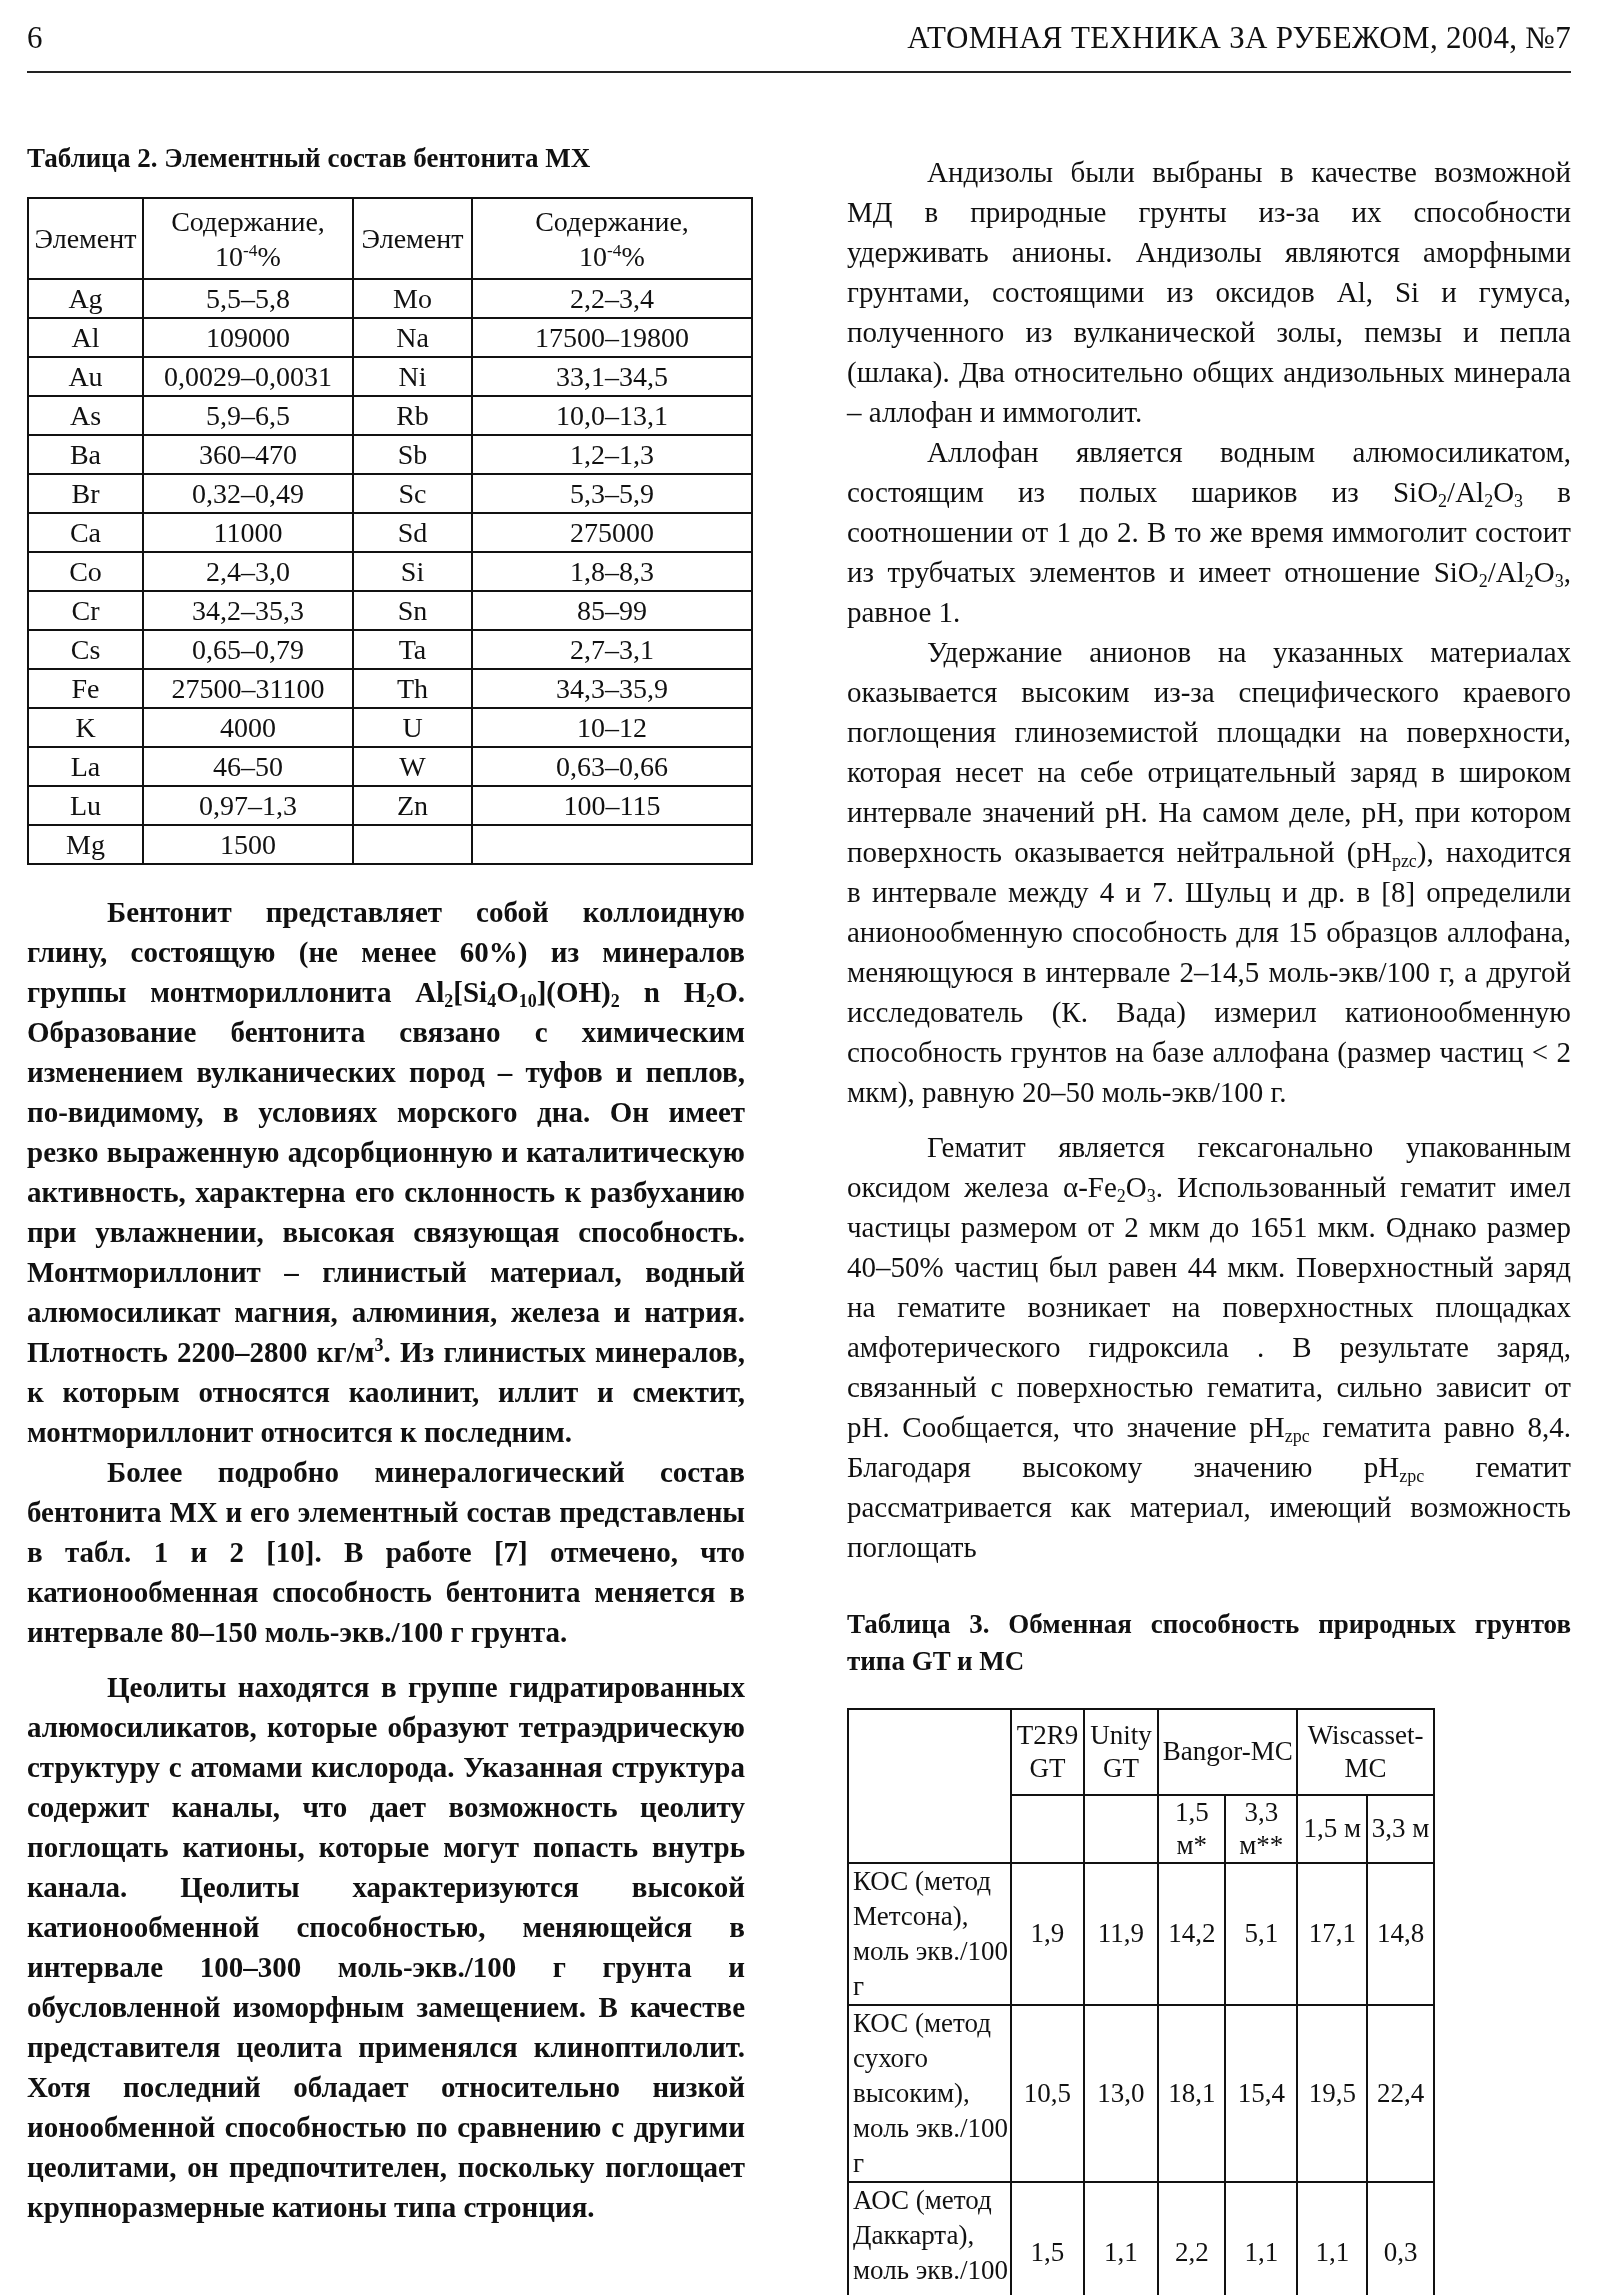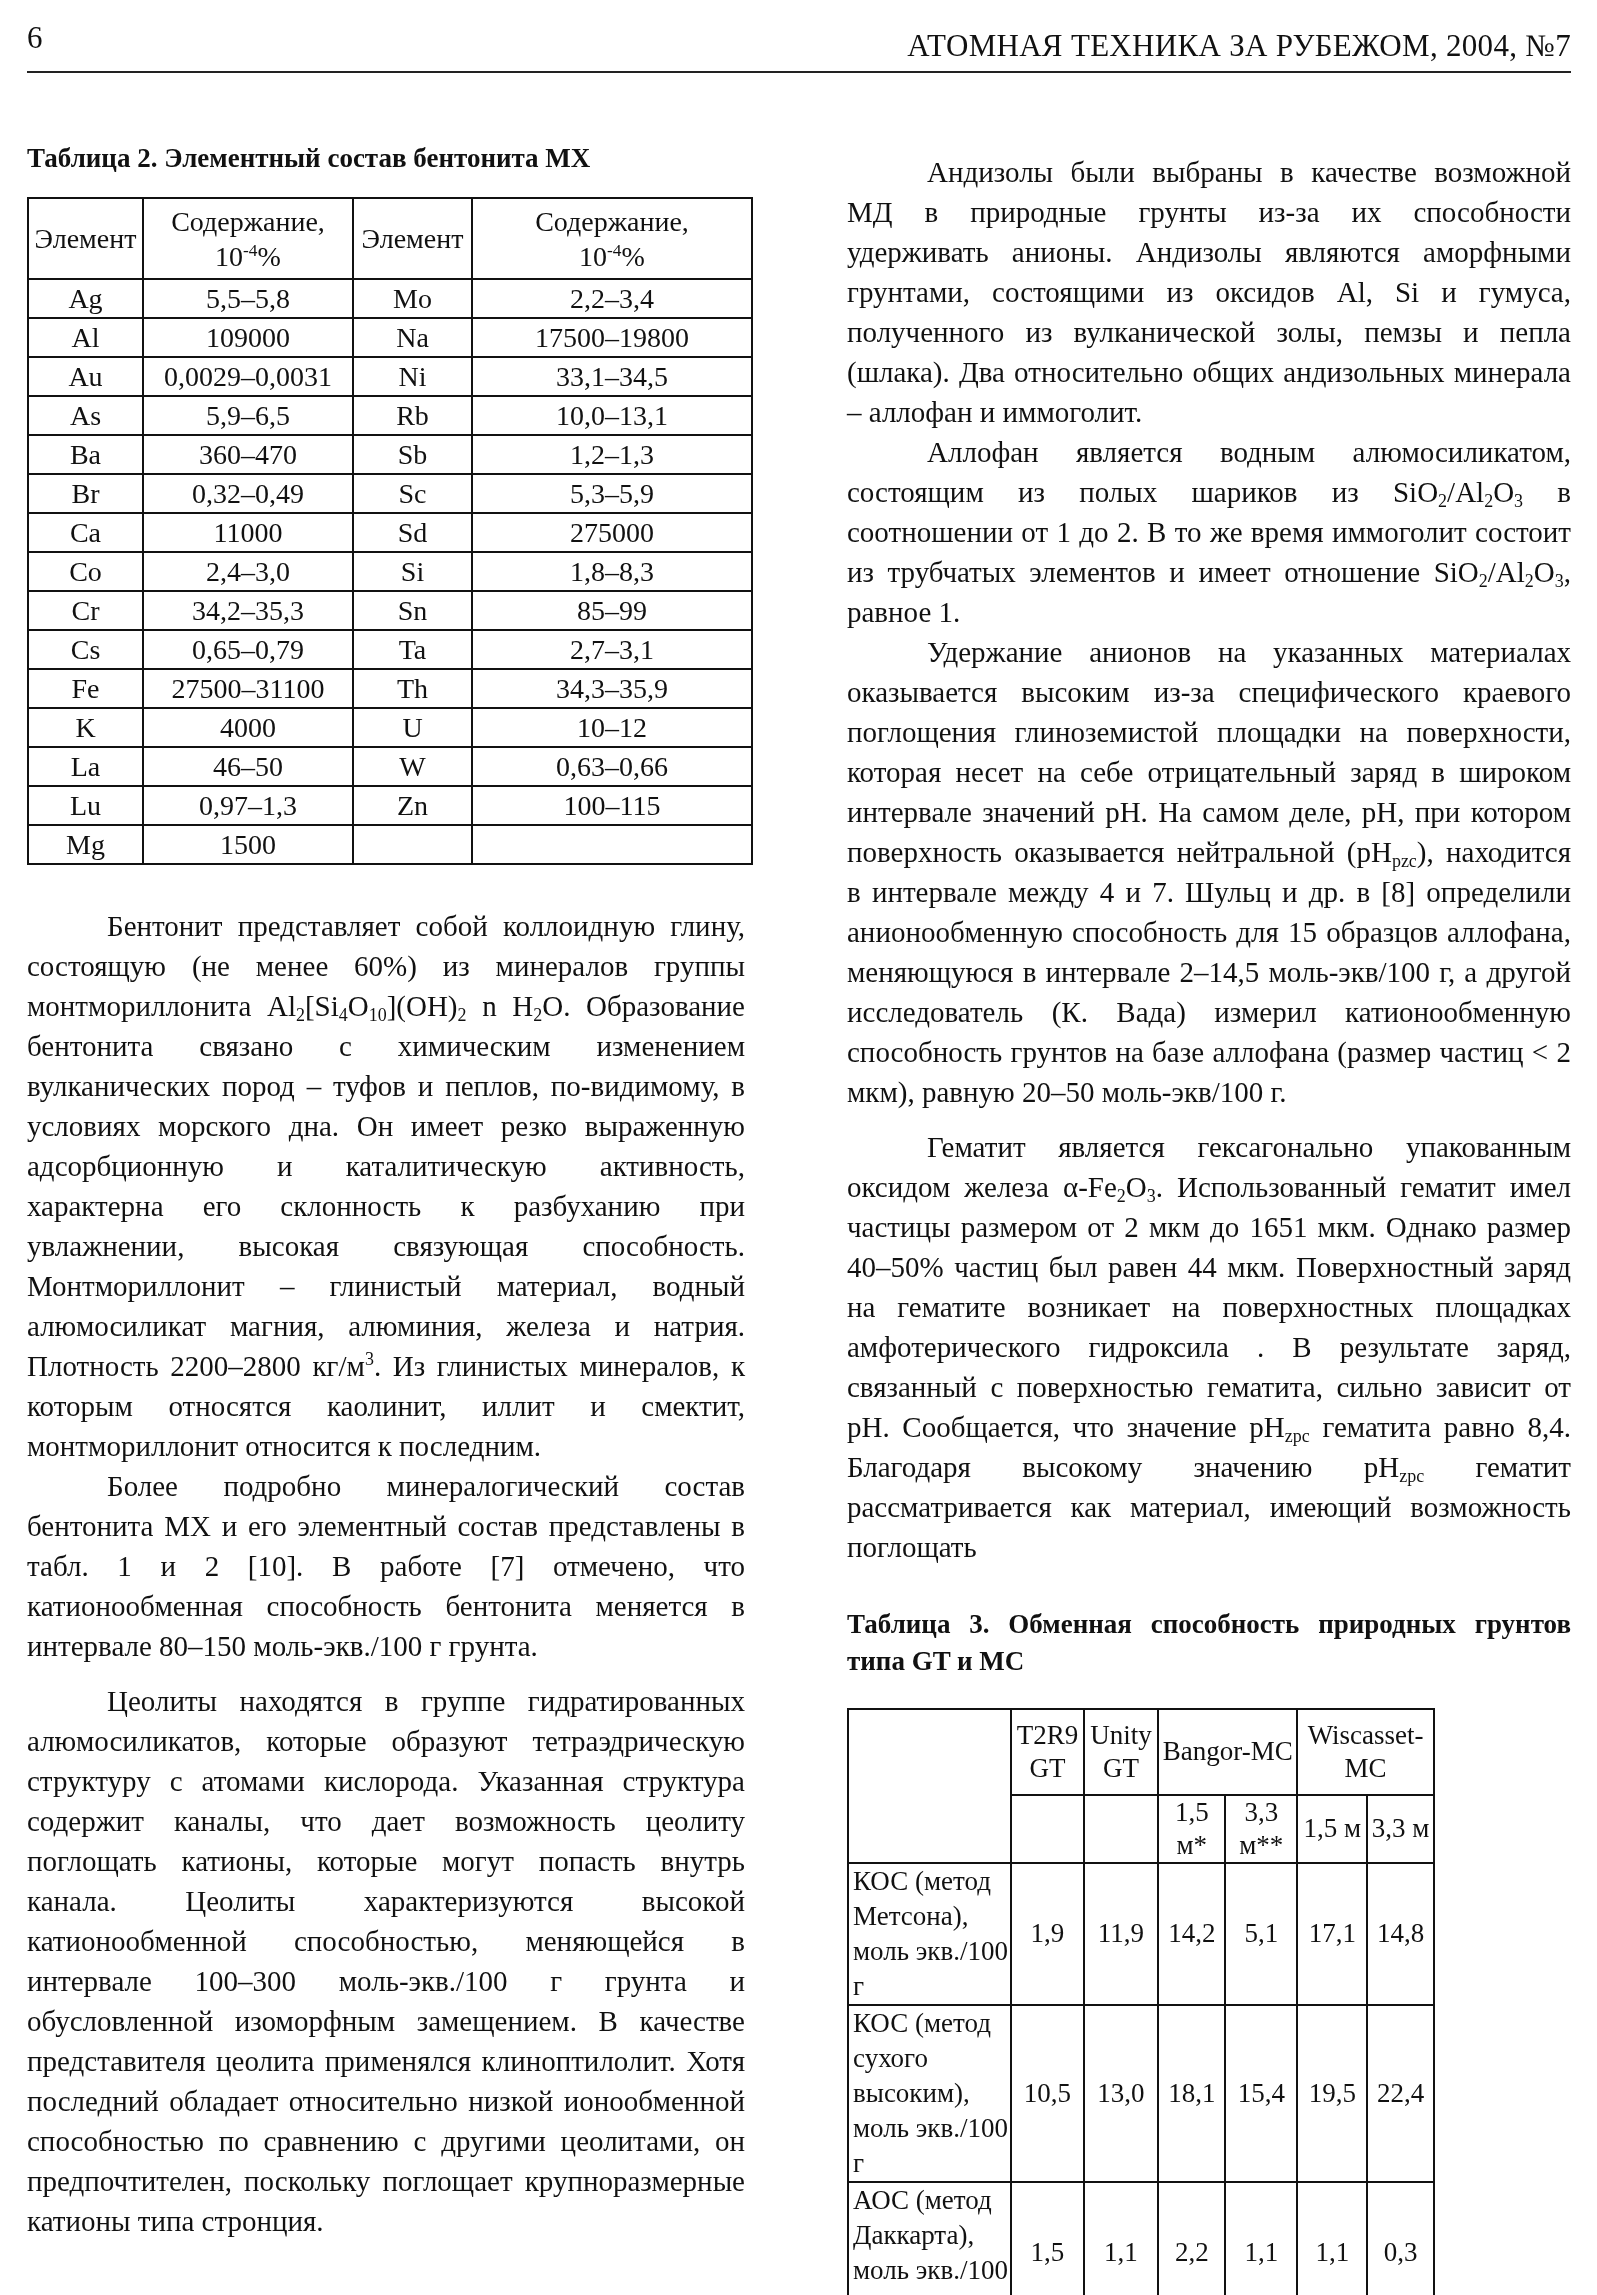--- a/index.html
+++ b/index.html
@@ -1,39 +1,39 @@
 <!DOCTYPE html>
 <html style="font-size:10.7px"><head>
 <meta charset="utf-8">
 <style>
   html, body { margin:0; padding:0; background:#ffffff; }
   body { width:1598px; height:2295px; position:relative; overflow:hidden;
          font-family:"Liberation Serif","DejaVu Serif",serif; color:#111; }
   .page-num { position:absolute; left:27px; top:20px; font-size:31px; }
-  .journal { position:absolute; right:27px; top:28px; font-size:31px; letter-spacing:0.3px; }
+  .journal { position:absolute; right:27px; top:20px; font-size:31px; letter-spacing:0.3px; }
   .rule { position:absolute; left:27px; right:27px; top:71px; border-top:2.7px solid #222; }
 
   .col-left { position:absolute; left:27px; top:140px; width:718px; }
   .col-right { position:absolute; left:847px; top:152px; width:724px; }
 
   .caption { font-weight:bold; font-size:27px; line-height:37px; margin:0; }
   .caption-right { text-align:justify; }
 
   table { border-collapse:collapse;padding-left:28px; }
   .t2 { margin-top:20px; width:726px; font-size:28px; }
   .t2 th, .t2 td { border:2px solid #111; text-align:center; font-weight:normal; padding:0 2.7px; }
   .t2 th { height:79px; line-height:35px; }
   .t2 td { height:37px; line-height:37px; }
   .t2 col.c1 { width:115px; }
   .t2 col.c2 { width:210px; }
   .t2 col.c3 { width:119px; }
 
   .body-text { font-size:29px; line-height:40px; text-align:justify; margin:0; hyphens:manual; }
   .body-text p { margin:0; text-indent:80px; }
-  .left-text { margin-top:41px; }
+  .left-text { margin-top:27px;font-weight:bold; }
   .gap { height:14.6px; }
 
   sub { font-size:0.62em; vertical-align:-0.3em; line-height:0; }
   sup { font-size:0.62em; vertical-align:0.6em; line-height:0; }
 
   .t3-caption { margin-top:39px; }
   .t3 { margin-top:28px; width:588px; font-size:27px; }
   .t3 th, .t3 td { border:2px solid #111; font-weight:normal; text-align:center; padding:0 2px; }
   .t3 .h1 th { height:84px; line-height:33px; }
   .t3 .h2 th { height:45px; line-height:33px;margin-left:32px; }

